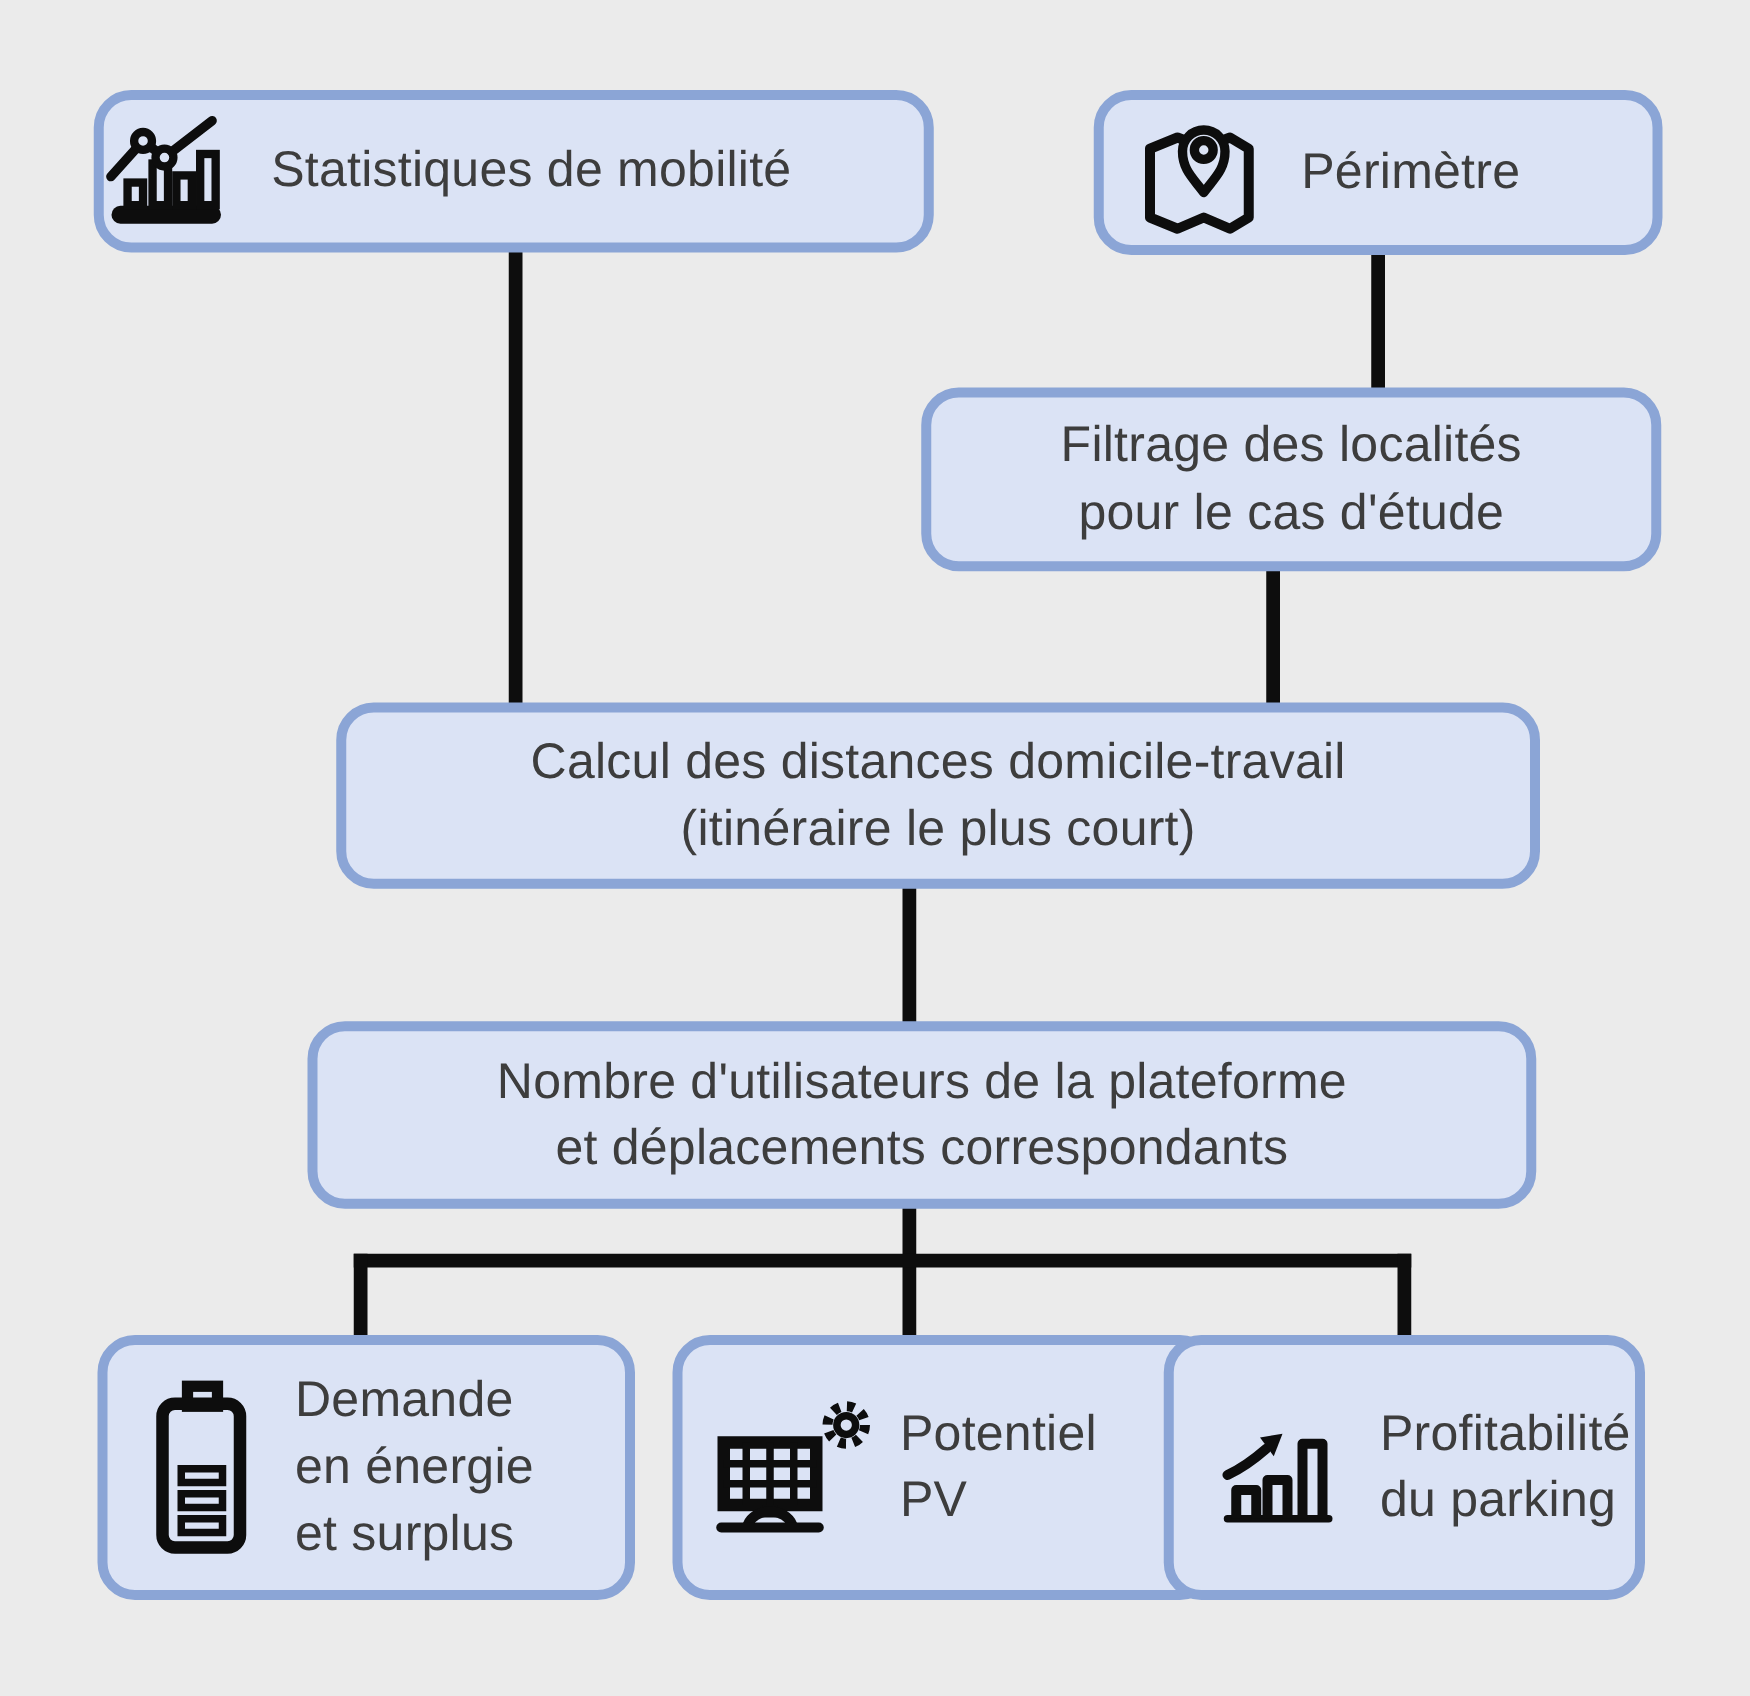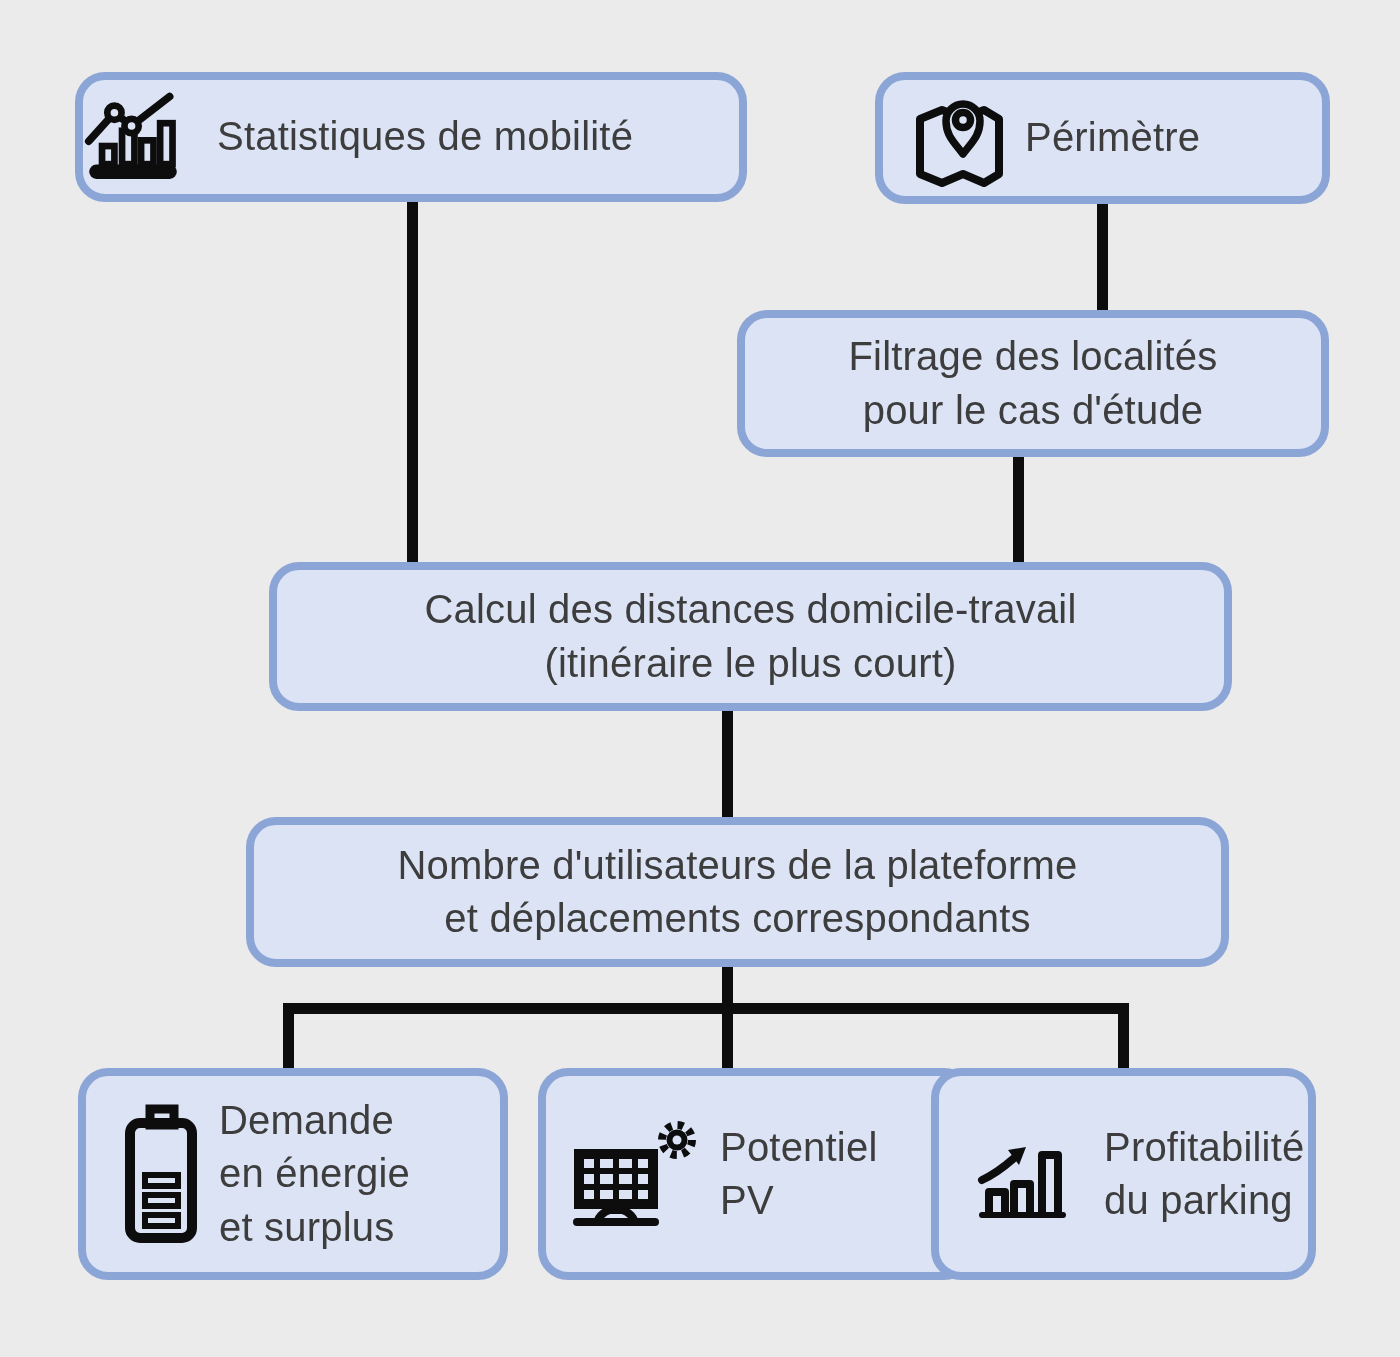--- a/index.html
+++ b/index.html
@@ -25,25 +25,25 @@
     font-weight:300;
     letter-spacing:0.2px;
   }
   .node .label-block{display:flex;flex-direction:column;}
   .node .line{white-space:nowrap;line-height:1.33;}
   .node.center{flex-direction:column;justify-content:center;text-align:center;}
   .icon-wrap{flex:0 0 auto;display:flex;align-items:center;justify-content:center;}
   .conn{position:absolute;background:#0d0d0d;}
 
   #node-stats     {left:75px;  top:72px;   width:672px; height:130px; gap:34px;}
-  #node-perimetre {left:875px; top:72px;   width:455px; height:132px; padding-left:28px; gap:19px;}
+  #node-perimetre {left:875px; top:72px;   width:455px; height:132px; padding-left:28px; gap:35px;}
   #node-filtrage  {left:737px; top:310px;  width:592px; height:147px;}
   #node-calcul    {left:249px; top:562px;  width:963px; height:149px;margin-left:20px;}
   #node-nombre    {left:246px; top:817px;  width:983px; height:150px;justify-content:center;}
-  #node-demande   {left:78px;  top:1068px; width:430px; height:212px; padding-left:38px; gap:21px;}
+  #node-demande   {left:78px;  top:1068px; width:430px; height:212px; padding-left:38px; gap:38px;}
   #node-potentiel {left:538px; top:1068px; width:436px; height:212px; padding-left:25px; gap:14px;}
   #node-profit    {left:931px; top:1068px; width:385px; height:212px; padding-left:36px; gap:24px;}
 
   #c-stats-calcul      {left:407px;  top:198px;  width:11px;  height:368px;}
   #c-perimetre-filtrage{left:1097px; top:200px;  width:11px;  height:114px;}
   #c-filtrage-calcul   {left:1013px; top:453px;  width:11px;  height:113px;}
   #c-calcul-nombre     {left:722px;  top:708px;  width:11px;  height:112px;}
   #c-nombre-mid        {left:722px;  top:964px;  width:11px;  height:108px;}
   #c-horizontal        {left:283px;  top:1003px; width:846px; height:11px;}
   #c-branch-left       {left:283px;  top:1003px; width:11px;  height:68px;}

